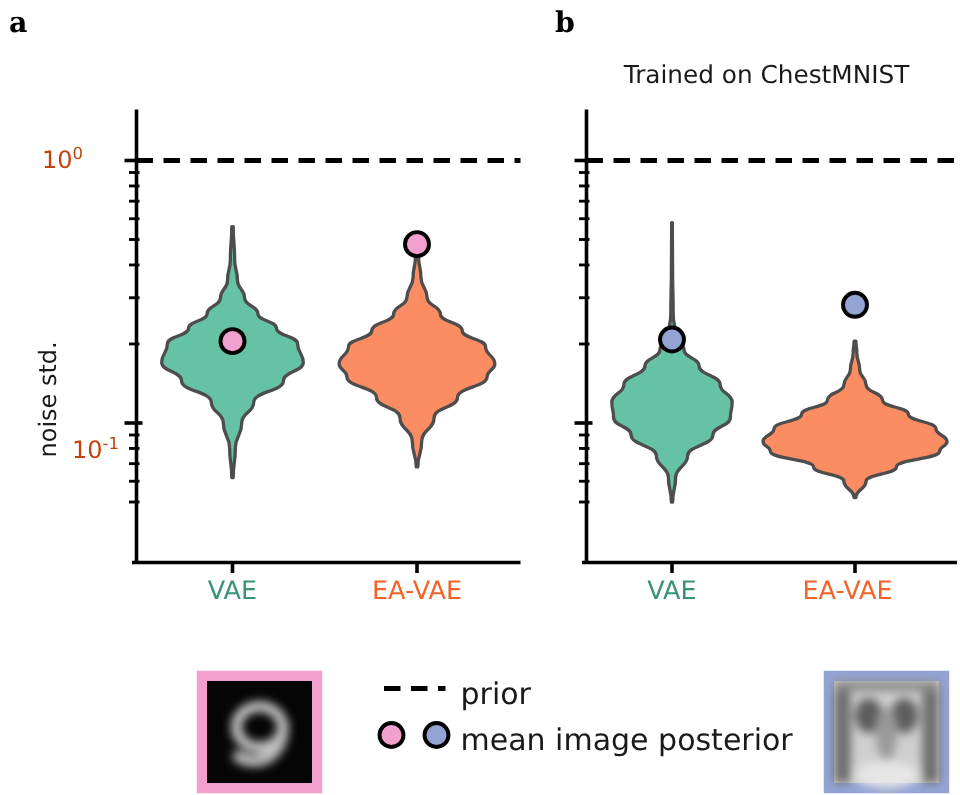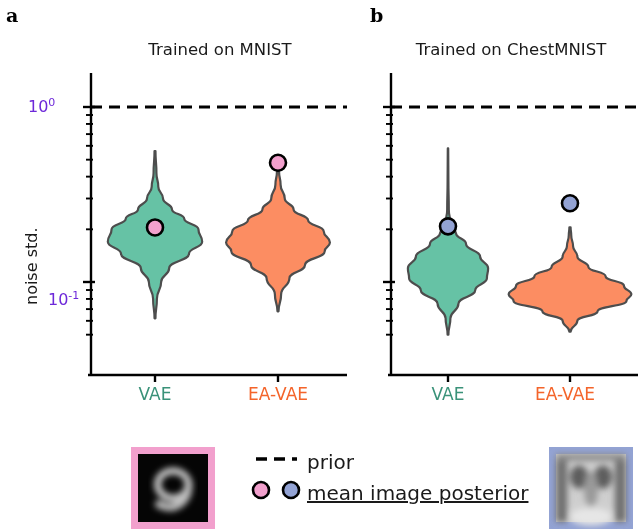--- a/index.html
+++ b/index.html
@@ -5,34 +5,33 @@
   html,body{margin:0;padding:0;background:#ffffff;}
   body{width:640px;height:530px;overflow:hidden;
        font-family:"DejaVu Sans","Liberation Sans",sans-serif;}
   #fig{position:relative;width:640px;height:530px;}
   .panel-letter{position:absolute;font-family:"DejaVu Serif","Liberation Serif",serif;
       font-weight:bold;font-size:19px;color:#000;line-height:1;}
   .panel-title{position:absolute;font-size:16.5px;color:#1a1a1a;
       text-align:center;line-height:1;white-space:nowrap;}
   .ylabel{position:absolute;font-size:16px;color:#1a1a1a;
       transform:rotate(-90deg);transform-origin:0 0;white-space:nowrap;}
-  .ticklabel{position:absolute;font-size:16px;color:#6d28d9;white-space:nowrap;}
+  .ticklabel{position:absolute;font-size:16px;color:#c2410c;white-space:nowrap;}
   .xticklabel{position:absolute;font-size:17px;white-space:nowrap;text-align:center;}
   .legend-text{position:absolute;font-size:20px;color:#1a1a1a;white-space:nowrap;}
   .thumb{position:absolute;box-sizing:border-box;}
   svg{display:block;}
   .sup{font-size:11px;vertical-align:super;}
 </style>
 </head>
 <body>
 
 <div id="fig">
 
   <div class="panel-letter" style="left:6px;top:6px;">a</div>
-  <div class="panel-title" style="left:91px;top:42px;width:258px;">Trained on MNIST</div>
 
   <div class="ylabel" style="left:22px;top:305px;">noise std.</div>
 
   <div class="ticklabel" style="left:28px;top:96px;">
     <span>10</span><span class="sup">0</span>
   </div>
   <div class="ticklabel" style="left:24px;top:289px;margin-left:24px;">
     <span>10</span><span class="sup">-1</span>
   </div>
 
@@ -98,21 +97,21 @@
 
   <div class="xticklabel" style="left:398px;top:384px;width:100px;color:#3a9279;">VAE</div>
   <div class="xticklabel" style="left:505px;top:384px;width:120px;color:#f4642a;">EA-VAE</div>
 
   <svg id="svg-legend" width="190" height="70" style="position:absolute;left:248px;top:448px;">
       <line x1="8" y1="11" x2="49" y2="11" stroke="#000000" stroke-width="3.4" stroke-dasharray="11,7"></line>
       <circle cx="13" cy="42" r="8" fill="#F2A0CD" stroke="#000000" stroke-width="2.6"></circle>
       <circle cx="43" cy="42" r="8" fill="#93A3D4" stroke="#000000" stroke-width="2.6"></circle>
     </svg>
   <div class="legend-text" style="left:307px;top:450px;">prior</div>
-  <div class="legend-text" style="left:307px;top:481px;text-decoration:underline;">mean image posterior</div>
+  <div class="legend-text" style="left:307px;top:481px;">mean image posterior</div>
 
   <div class="thumb" style="left:131px;top:447px;width:84px;height:82px;">
     <svg width="84" height="82">
         <rect x="0" y="0" width="84" height="82" fill="#F2A0CD"></rect>
         <defs>
           <filter id="blur-mnist" x="-30%" y="-30%" width="160%" height="160%">
             <feGaussianBlur stdDeviation="3.2"></feGaussianBlur>
           </filter>
         </defs>
         <g transform="translate(7,7)">

